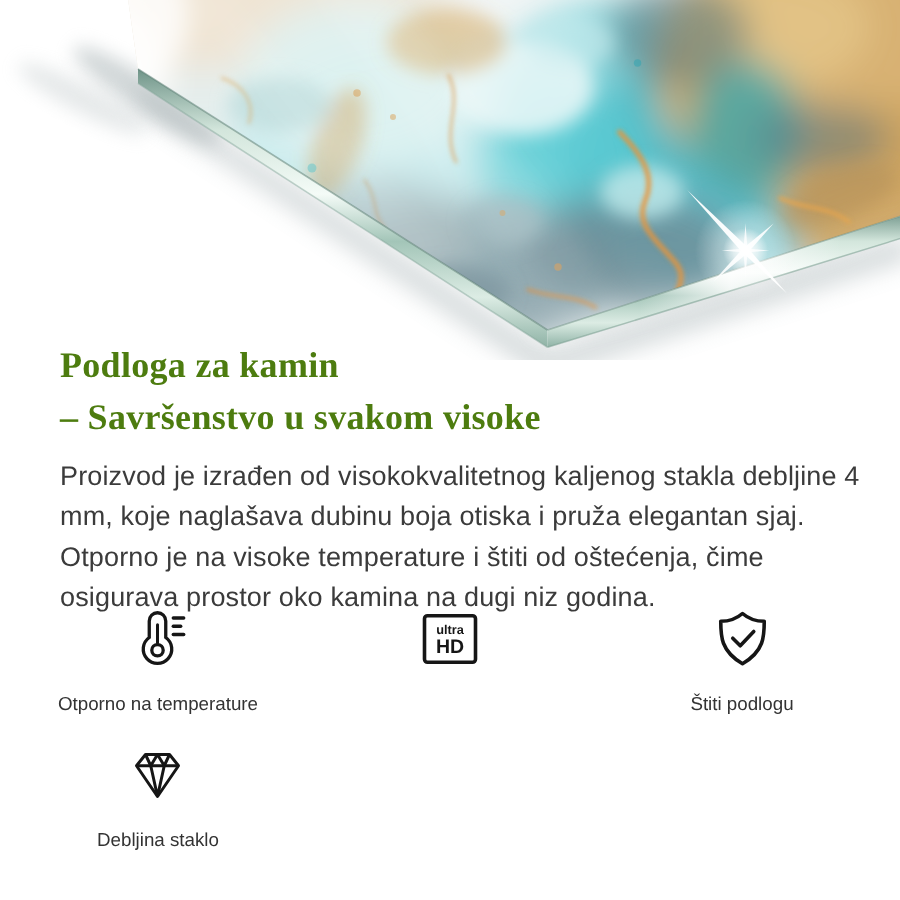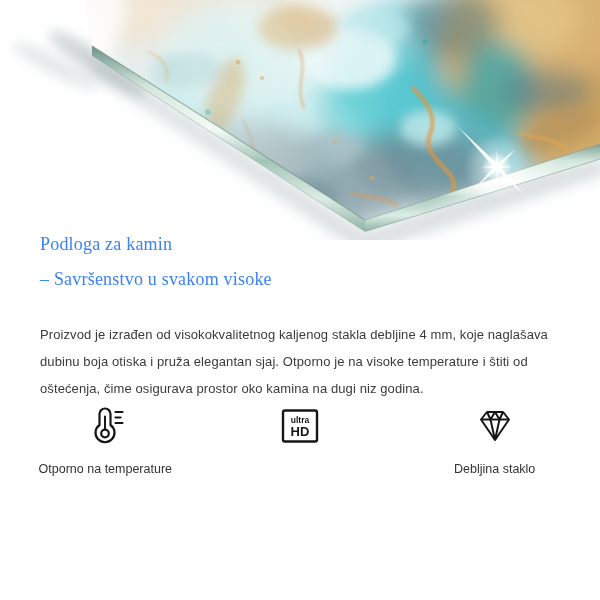--- a/index.html
+++ b/index.html
@@ -6,27 +6,27 @@
   body{
     width:600px;height:600px;position:relative;overflow:hidden;
     background:#ffffff;
     font-family:"Liberation Sans","DejaVu Sans",sans-serif;
     -webkit-font-smoothing:antialiased;
   }
   .hero{position:absolute;top:0;left:0;width:600px;height:240px}
   .title{
     position:absolute;top:227px;left:40px;
     font-family:"Liberation Serif","DejaVu Serif",serif;
-    font-size:18px;line-height:35px;font-weight:400;color:#3b82f6;
+    font-size:24px;line-height:35px;font-weight:700;color:#4d7c0f;
     letter-spacing:.2px;
   }
   .title span{display:block}
   .desc{
-    position:absolute;top:321px;left:40px;width:545px;
-    font-size:13px;line-height:27px;color:#3b3b3b;letter-spacing:.1px;
+    position:absolute;top:304px;left:40px;width:545px;
+    font-size:18px;line-height:27px;color:#3b3b3b;letter-spacing:.1px;
   }
   .features{
     position:absolute;top:402px;left:8px;width:584px;
     display:grid;grid-template-columns:repeat(3,1fr);row-gap:15px;
   }
   .feature{display:flex;flex-direction:column;align-items:center;text-align:center}
   .icon-box{height:48px;display:flex;align-items:center;justify-content:flex-end}
   .feature-label{margin-top:10px;font-size:12.5px;line-height:18px;color:#333333}
   svg{display:block}
 </style>
@@ -191,20 +191,29 @@
   <div class="feature">
     <div class="icon-box">
       <svg viewBox="-23 -23 46 46" width="46" height="46">
         <rect x="-17" y="-15.5" width="34" height="31" rx="2" fill="none" stroke="#161616" stroke-width="2.4"></rect>
         <text x="0" y="-3.5" text-anchor="middle" font-family="Liberation Sans, sans-serif" font-size="8.5" font-weight="700" fill="#161616">ultra</text>
         <text x="0" y="9.5" text-anchor="middle" font-family="Liberation Sans, sans-serif" font-size="13" font-weight="700" fill="#161616">HD</text>
       </svg>
     </div>
   </div>
 
+  <div class="feature">
+    <div class="icon-box">
+      <svg viewBox="-23 -23 46 46" width="46" height="46" fill="none" stroke="#161616" stroke-width="2.4" stroke-linecap="round" stroke-linejoin="round">
+        <path d="M0,-17 C4,-13.5 9.5,-11.8 14.5,-11.8 C14.5,-2 14.5,8 0,16.5 C-14.5,8 -14.5,-2 -14.5,-11.8 C-9.5,-11.8 -4,-13.5 0,-17 Z"></path>
+        <path d="M-6.5,-0.5 L-1.5,4.5 L7.5,-5"></path>
+      </svg>
+    </div>
+    <div class="feature-label">Štiti podlogu</div>
+  </div>
 
   <div class="feature">
     <div class="icon-box">
       <svg viewBox="-23 -23 46 46" width="46" height="46" fill="none" stroke="#161616" stroke-width="2" stroke-linejoin="round">
         <path d="M-14,-6.5 L-8,-14 L8,-14 L14,-6.5 L0,14 Z"></path>
         <path d="M-14,-6.5 L14,-6.5"></path>
         <path d="M-8,-14 L-4.5,-6.5 L0,-14 L4.5,-6.5 L8,-14"></path>
         <path d="M-4.5,-6.5 L0,14 M4.5,-6.5 L0,14"></path>
       </svg>
     </div>

